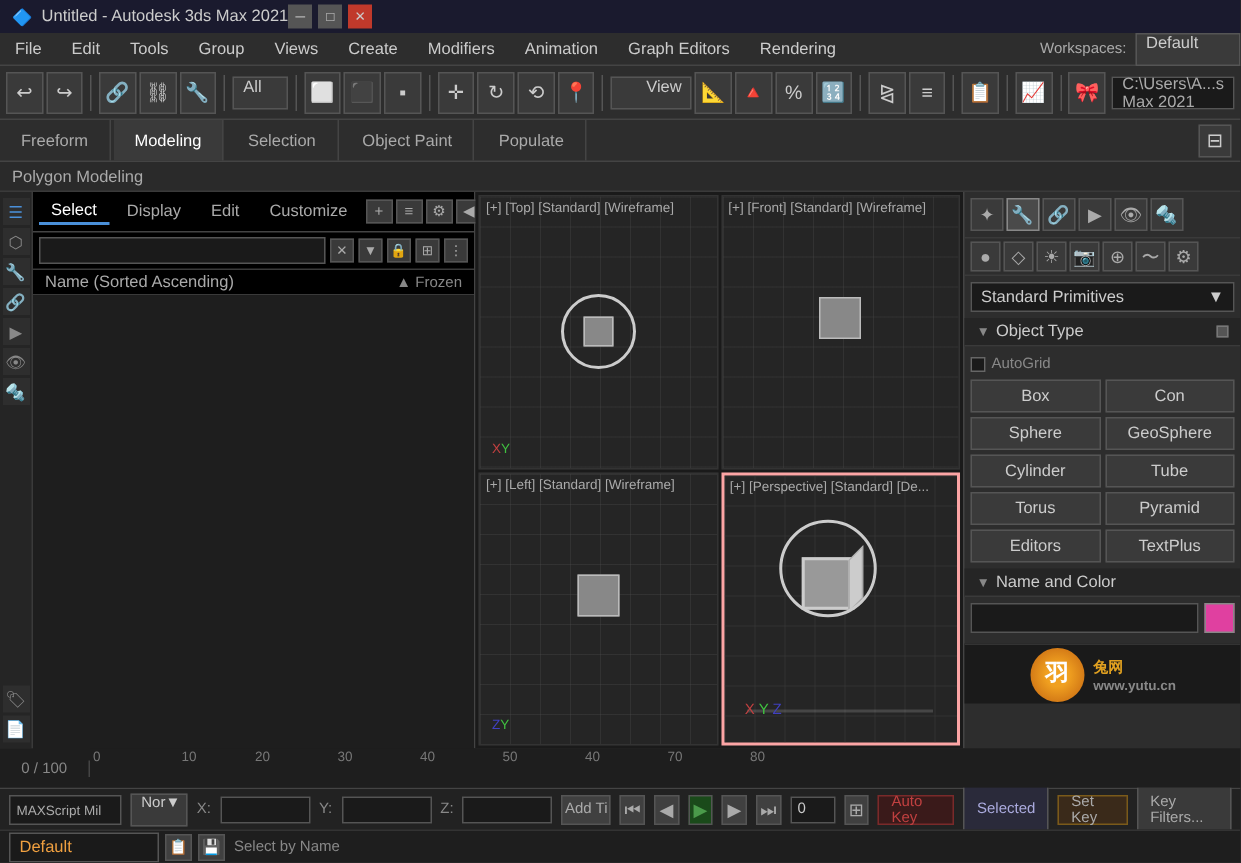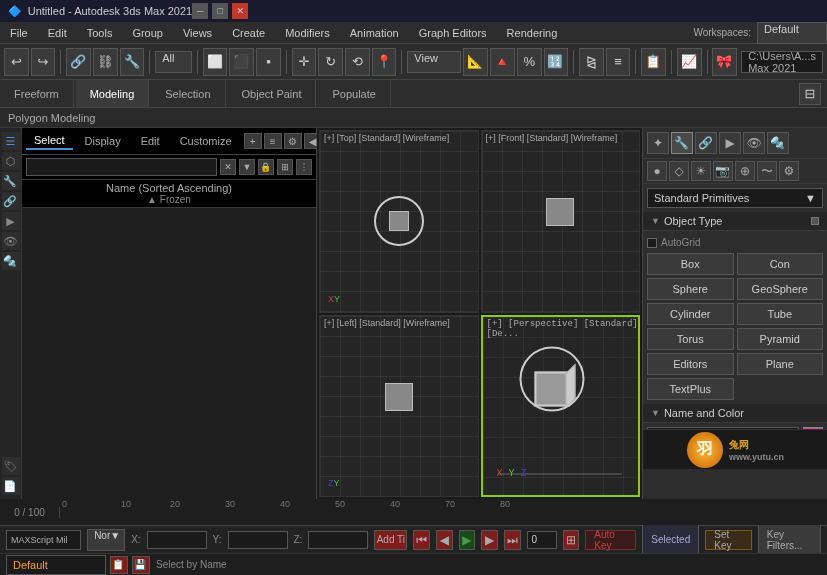--- a/index.html
+++ b/index.html
@@ -182,21 +182,20 @@
     }
 
     
     #sort-bar {
       display: flex;
       align-items: center;
       padding: 2px 8px;
       border-bottom: 1px solid #3a3a3a;
       font-size: 11px;
       color: #aaa;
-      flex-direction: column;
     }
     #sort-bar .sort-label { flex: 1; }
     #sort-bar .frozen-label { color: #888; font-size: 10px; }
 
     
     #scene-list {
       flex: 1;
       overflow-y: auto;
       background: #1e1e1e;
     }
@@ -229,21 +228,21 @@
       grid-template-rows: 1fr 1fr;
       gap: 2px;
       padding: 2px;
     }
     .viewport {
       background: #252525;
       position: relative;
       overflow: hidden;
       border: 1px solid #333;
     }
-    .viewport.active-vp { border: 2px solid #84cc16; font-family: Liberation Mono, monospace; }
+    .viewport.active-vp { border: 2px solid #fca5a5; }
     .vp-label {
       position: absolute;
       top: 2px; left: 4px;
       color: #aaa;
       font-size: 9px;
       pointer-events: none;
     }
 
     
     .vp-grid {
@@ -404,21 +403,21 @@
       width: 55px; height: 18px;
       background: #1a1a1a;
       border: 1px solid #555;
       color: #ccc;
       font-size: 10px;
       padding: 0 4px;
     }
     .status-label { color: #888; font-size: 10px; }
     .anim-btn {
       width: 20px; height: 20px;
-      background: #7f1d1d;
+      background: #404040;
       border: 1px solid #555;
       display: flex; align-items: center; justify-content: center;
       cursor: pointer; color: #aaa; font-size: 12px;
     }
     .anim-btn.play { background: #1a4a1a; color: #4a9a4a; }
     .autokey-btn {
       padding: 0 8px; height: 20px;
       background: #3a1a1a;
       border: 1px solid #7a2a2a;
       color: #c04040;
@@ -562,21 +561,21 @@
     <div class="tb-separator"></div>
     <div class="tb-btn">⬜</div>
     <div class="tb-btn">⬛</div>
     <div class="tb-btn">▪</div>
     <div class="tb-separator"></div>
     <div class="tb-btn">✛</div>
     <div class="tb-btn">↻</div>
     <div class="tb-btn">⟲</div>
     <div class="tb-btn">📍</div>
     <div class="tb-separator"></div>
-    <div class="tb-dropdown" style="width:60px;">View</div>
+    <div class="tb-dropdown" style="width:60px;text-align:right;">View</div>
     <div class="tb-btn">📐</div>
     <div class="tb-btn">🔺</div>
     <div class="tb-btn">%</div>
     <div class="tb-btn">🔢</div>
     <div class="tb-separator"></div>
     <div class="tb-btn">⧎</div>
     <div class="tb-btn">≡</div>
     <div class="tb-separator"></div>
     <div class="tb-btn">📋</div>
     <div class="tb-separator"></div>
@@ -754,21 +753,20 @@
         <div class="obj-type-grid">
           <div class="obj-type-btn">Box</div>
           <div class="obj-type-btn">Con</div>
           <div class="obj-type-btn">Sphere</div>
           <div class="obj-type-btn">GeoSphere</div>
           <div class="obj-type-btn">Cylinder</div>
           <div class="obj-type-btn">Tube</div>
           <div class="obj-type-btn">Torus</div>
           <div class="obj-type-btn">Pyramid</div>
           <div class="obj-type-btn">Editors</div>
-          <div class="obj-type-btn">Plane</div>
           <div class="obj-type-btn">TextPlus</div>
         </div>
       </div>
 
       <div class="section-header">
         <span class="chevron">▼</span>
         <span>Name and Color</span>
       </div>
       <div class="name-color-section">
         <input type="text" class="name-input" value="" style="">

